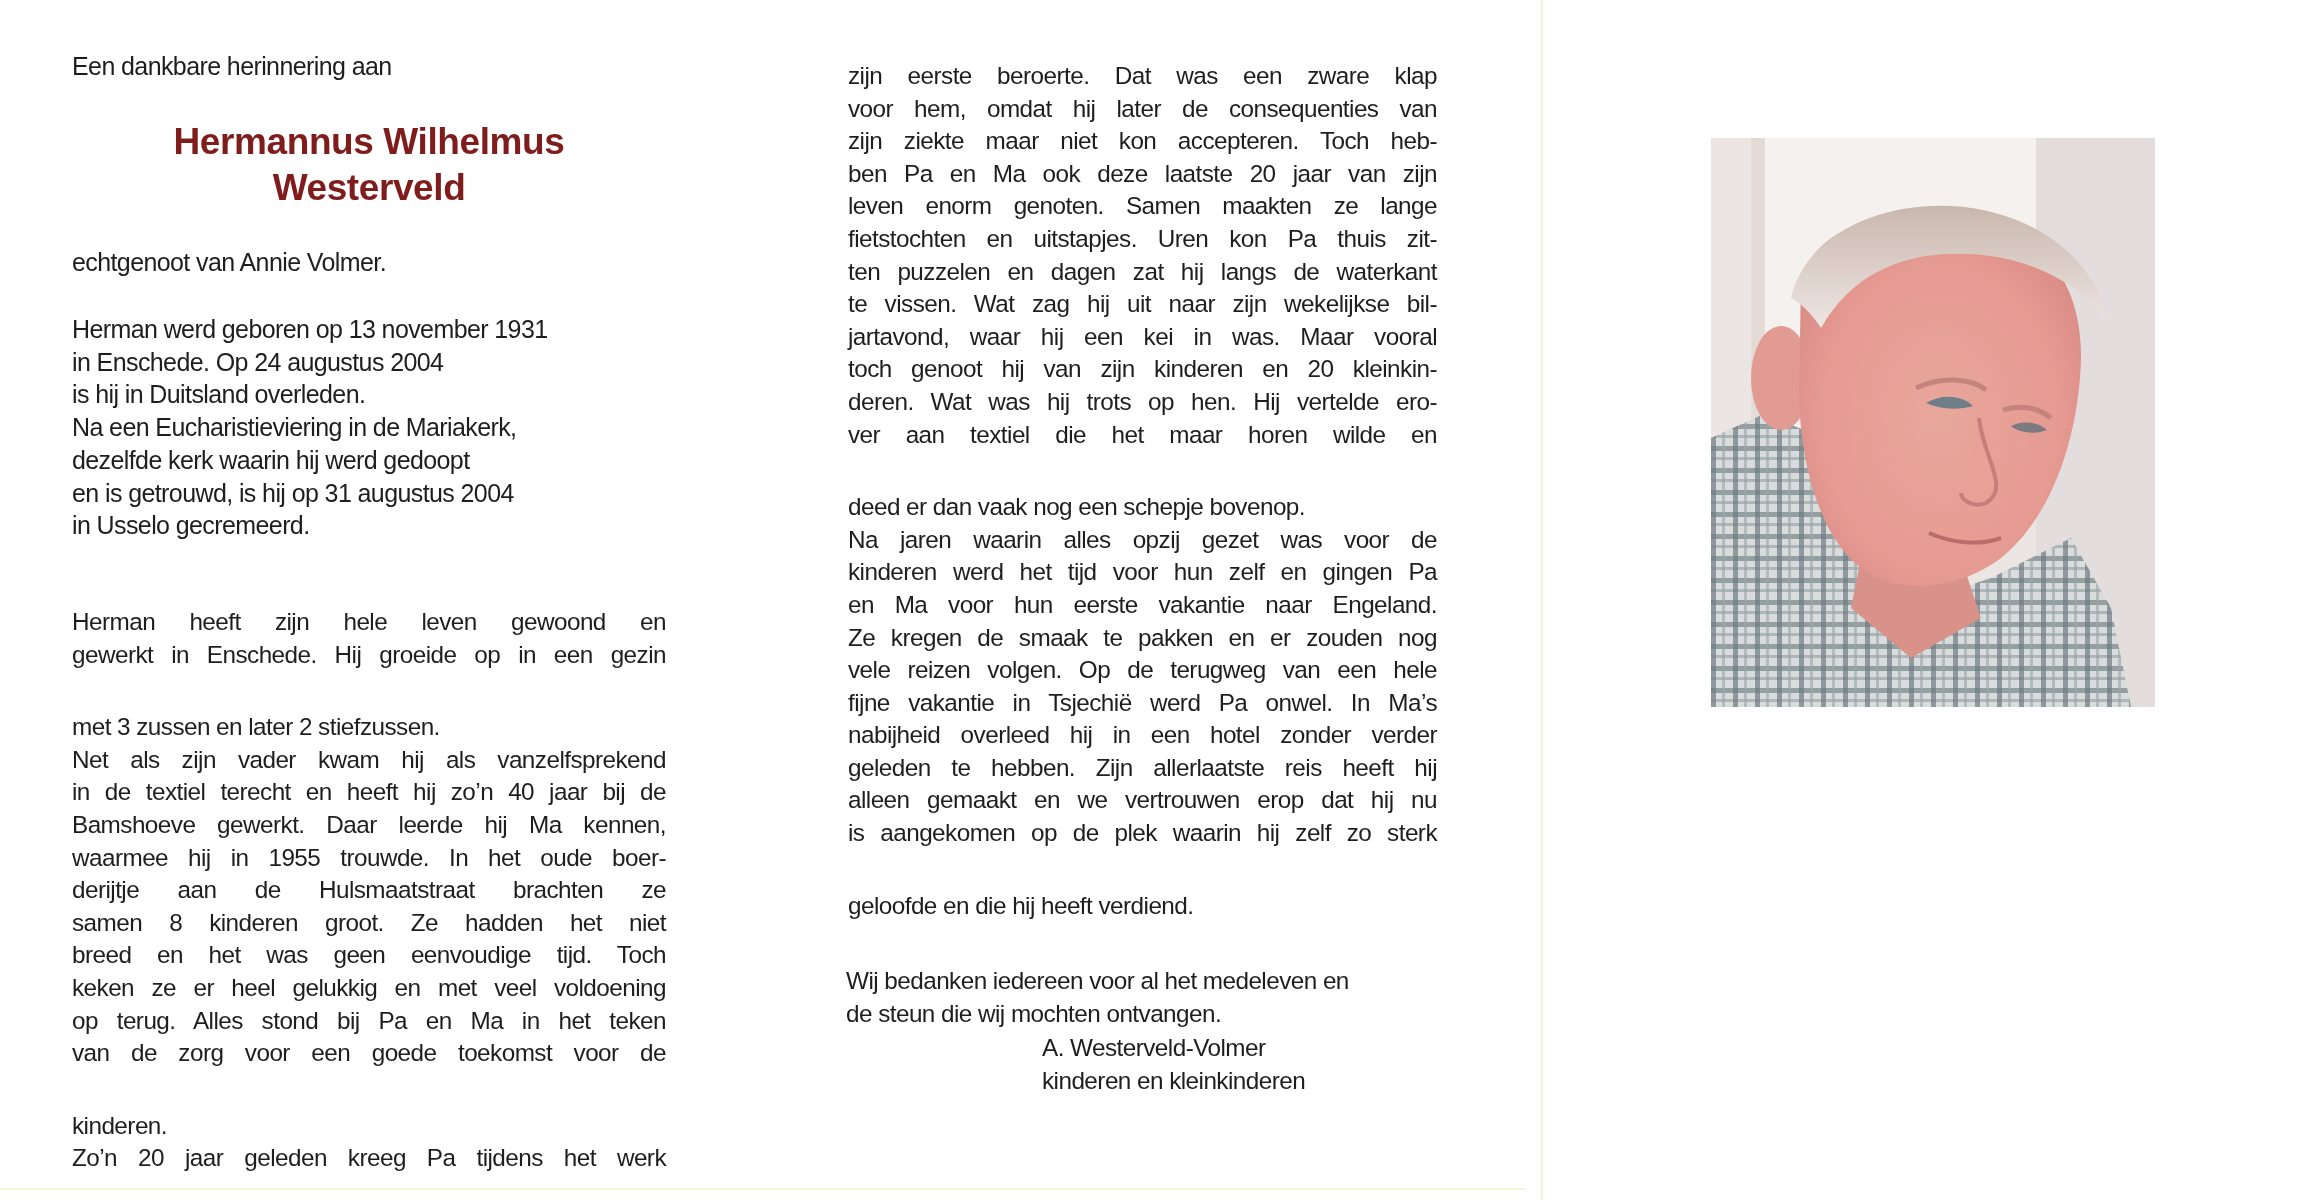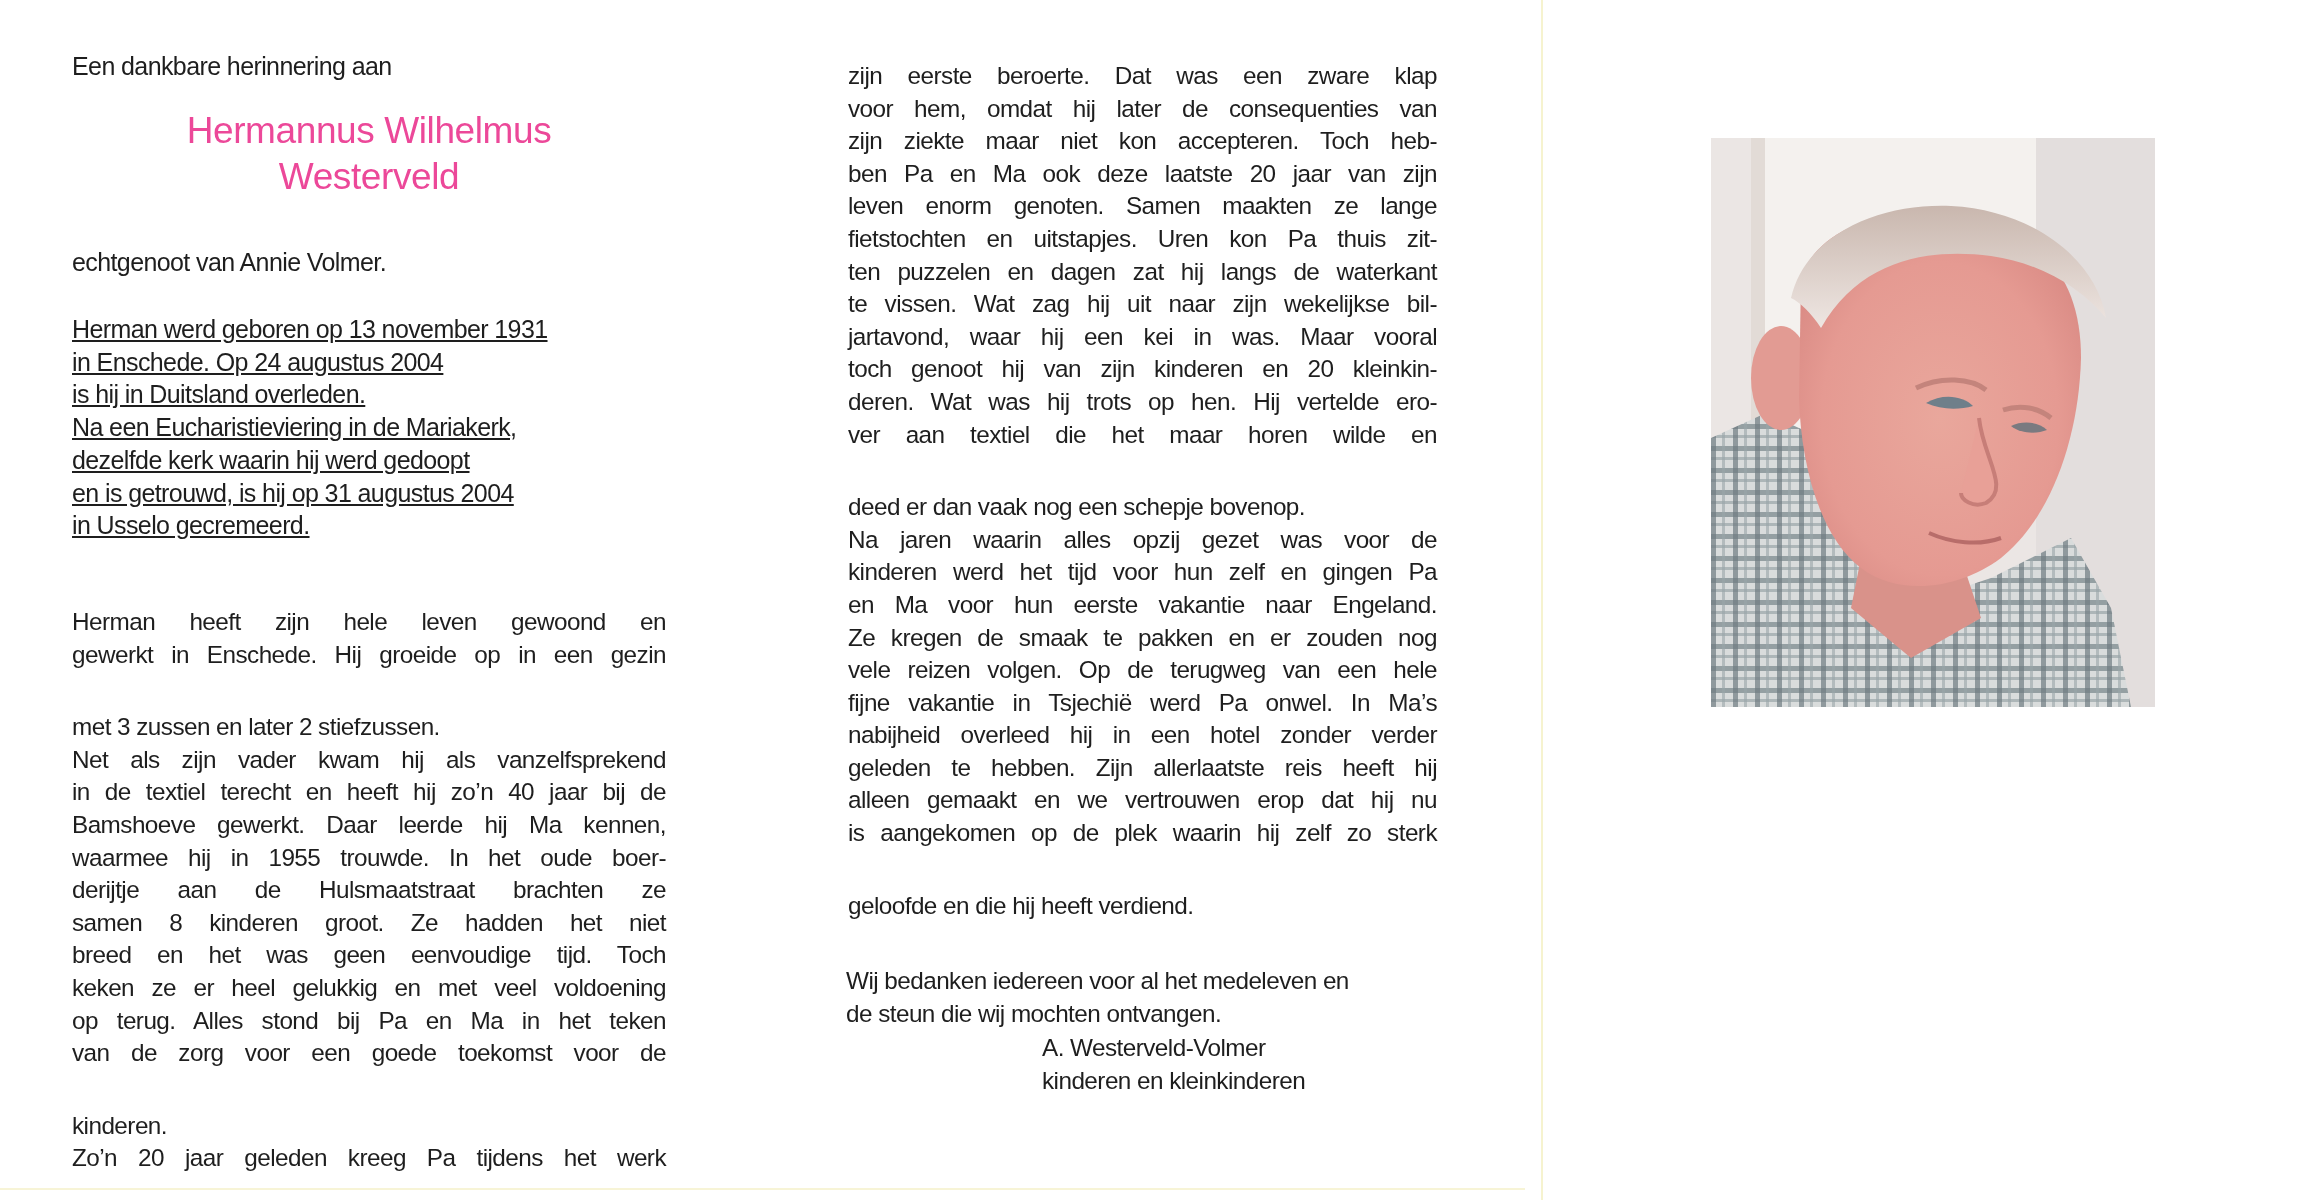--- a/index.html
+++ b/index.html
@@ -19,26 +19,26 @@
   }
 
   
   .centered {
     position: absolute; left: 72px; width: 594px; text-align: left;
     font-size: 25px; letter-spacing: -0.6px;
   }
   .intro { top: 52px; }
   .name {
     position: absolute; left: 72px; width: 594px; text-align: center;
-    font-weight: normal; font-size: 37px; line-height: 46px; letter-spacing: -0.4px;
-    top: 108px; color: #ec4899;
+    font-weight: bold; font-size: 37px; line-height: 46px; letter-spacing: -0.4px;
+    top: 119px; color: #7f1d1d;
   }
   .spouse { top: 248px; }
   .bio-lines { top: 313px; line-height: 32.7px; }
-  .bio-lines div { white-space: nowrap; text-decoration: underline; }
+  .bio-lines div { white-space: nowrap; }
 
   .justified {
     position: absolute; font-size: 24.3px; line-height: 32.6px; letter-spacing: -0.55px;
     text-align: justify;
   }
   .justified .ln { display: block; white-space: nowrap; text-align: justify; text-align-last: justify; height: 32.6px; }
   .justified .ln.last { text-align-last: left; margin-top: 40px; }
   .left-text { left: 72px; top: 606px; width: 594px; }
   .mid-text { left: 848px; top: 60px; width: 589px; }
 

